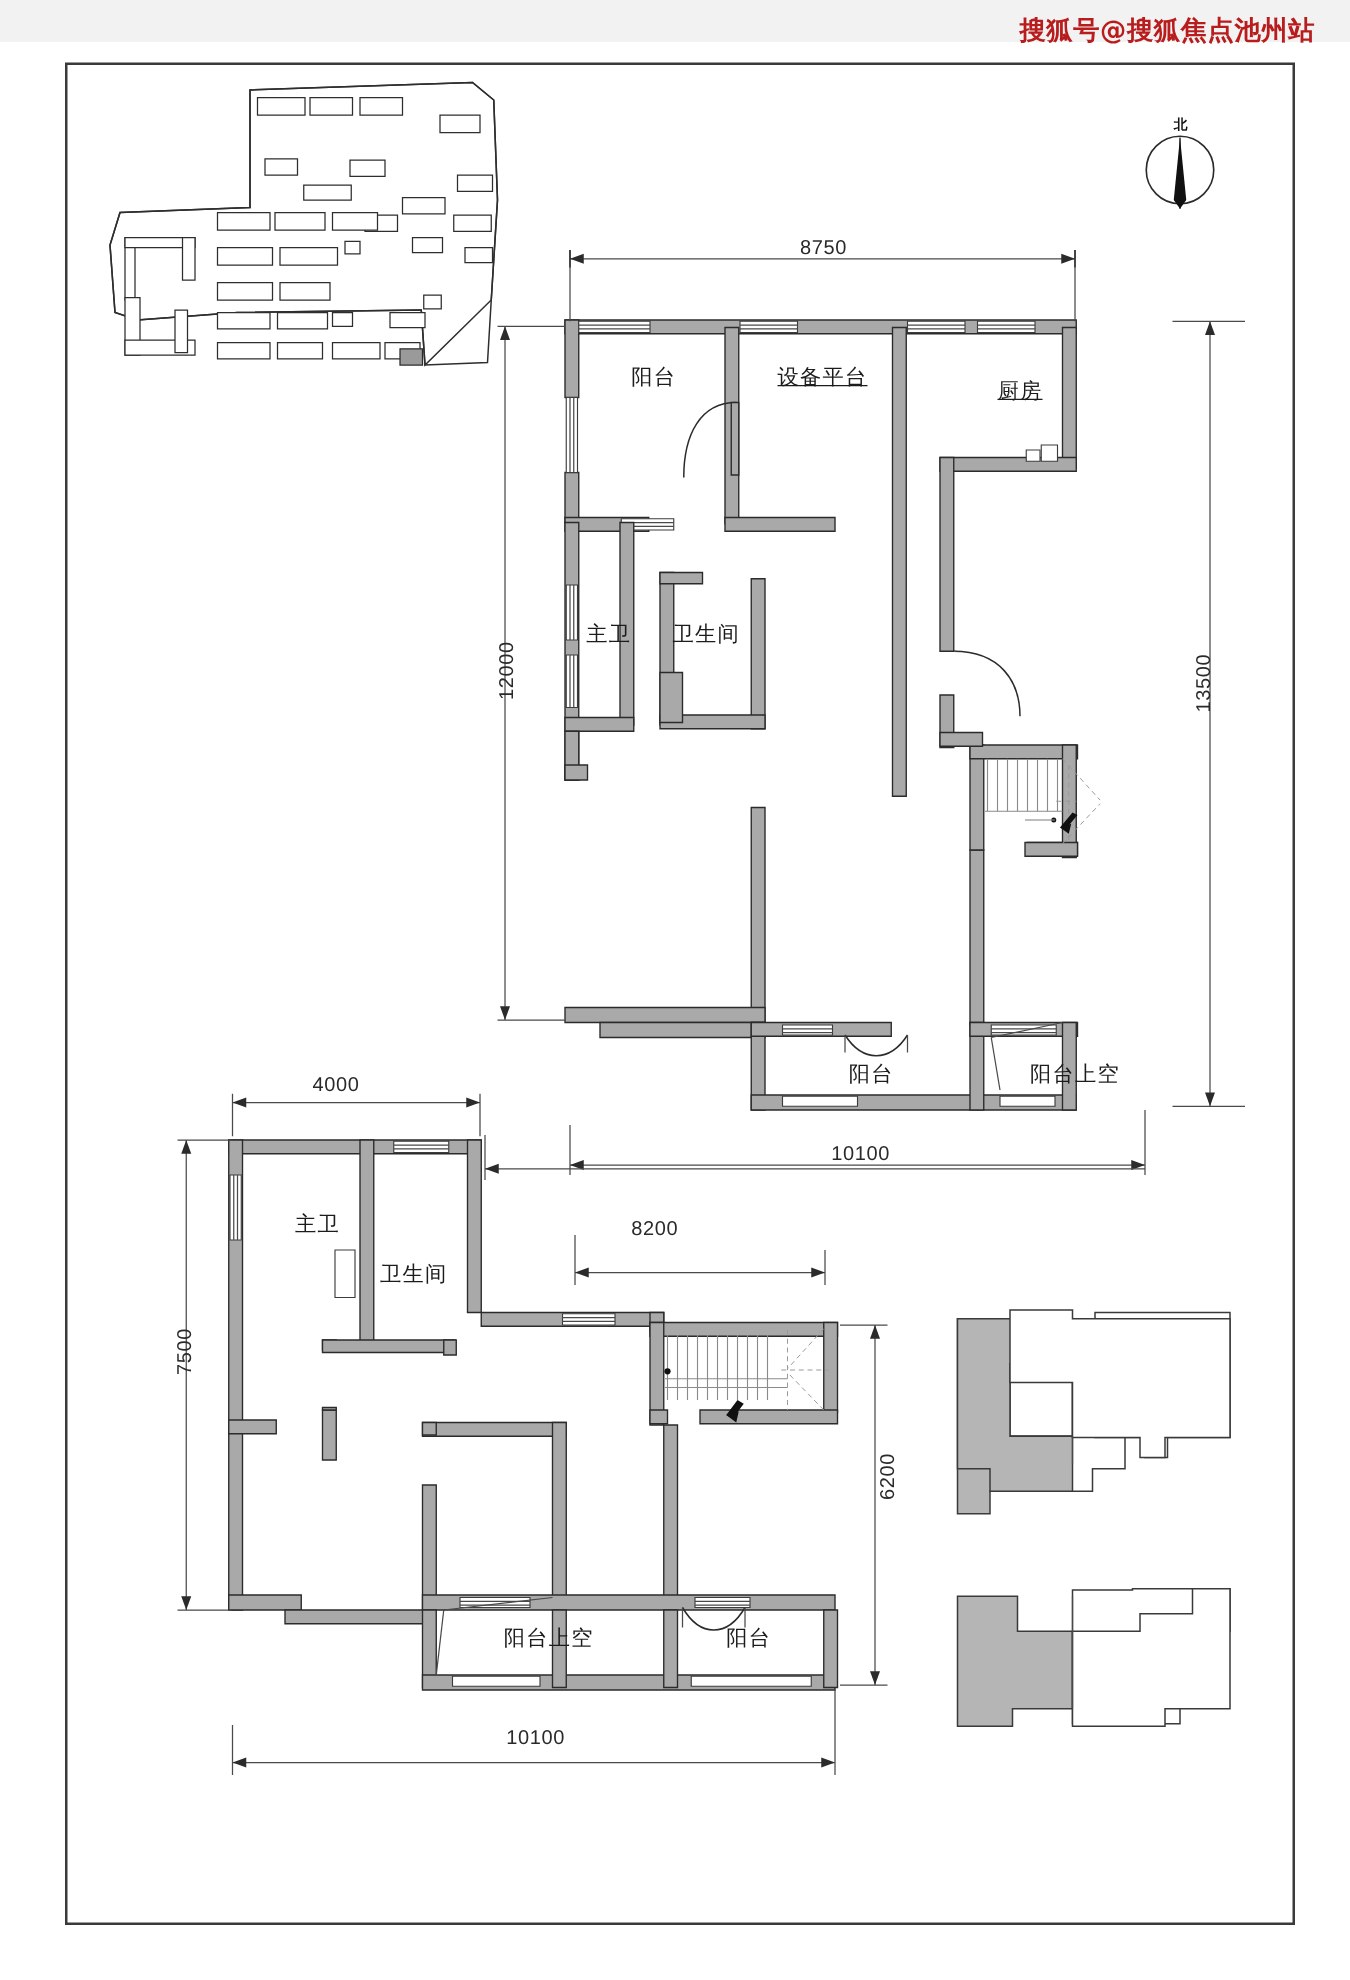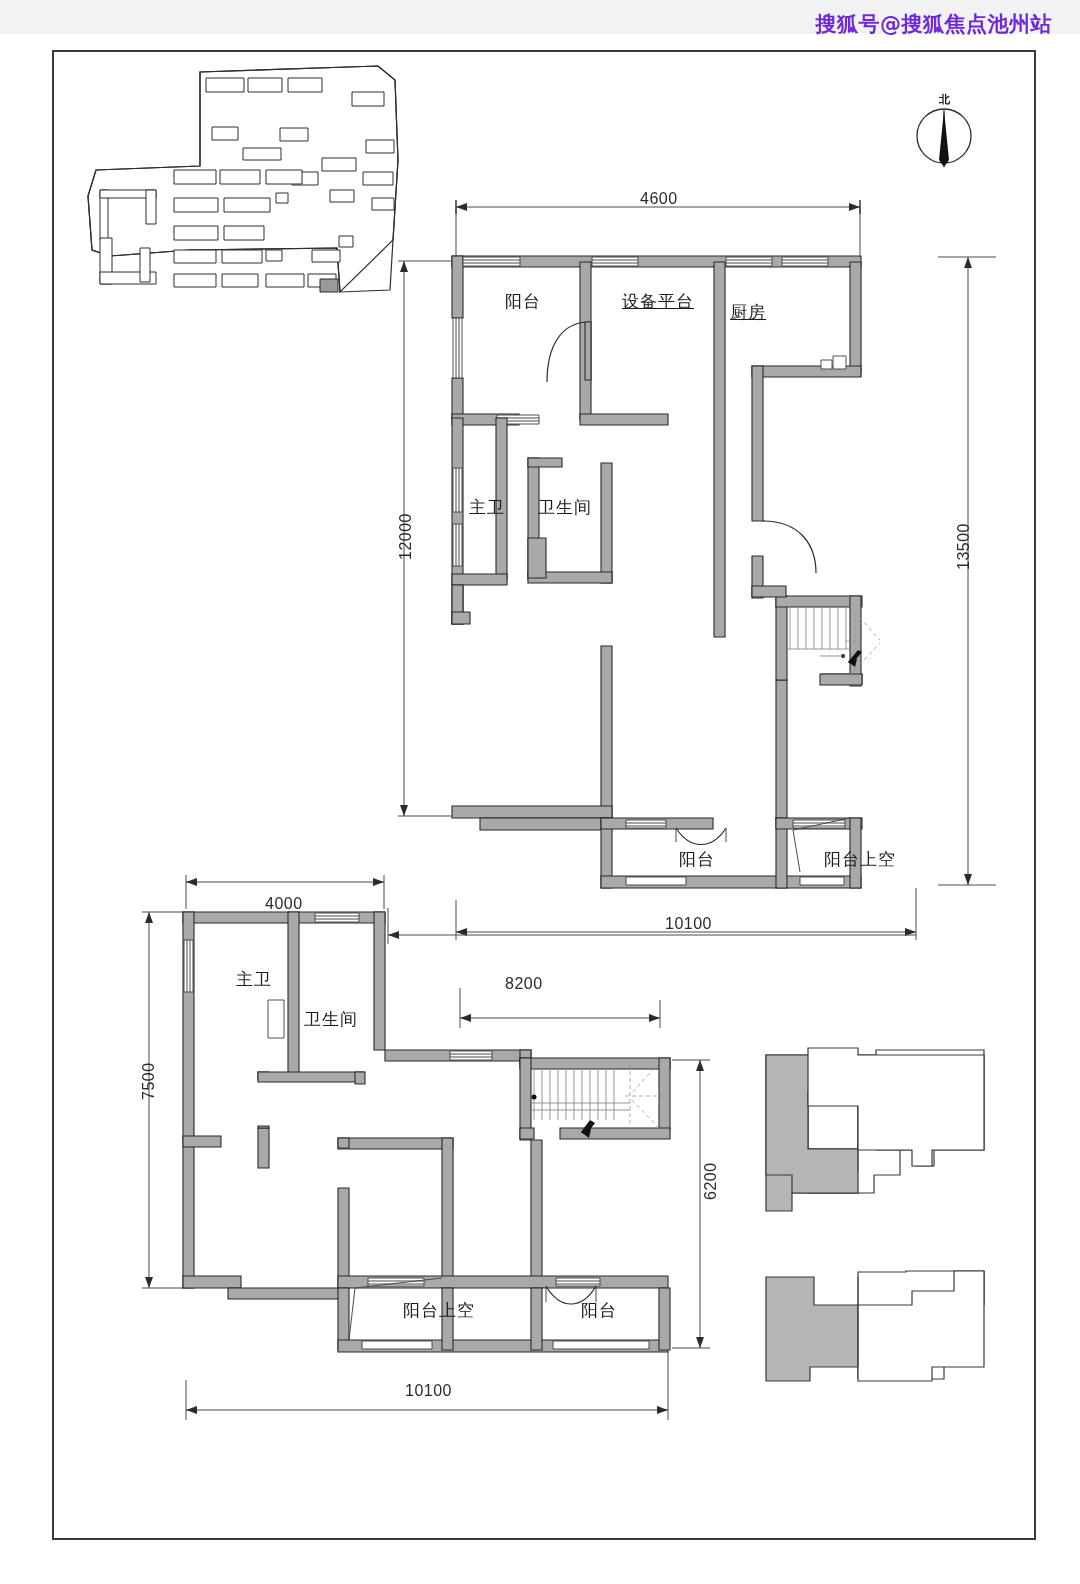--- a/index.html
+++ b/index.html
@@ -7,21 +7,21 @@
     width:1080px;height:1584px;position:relative;overflow:hidden;
     font-family:"Liberation Sans","DejaVu Sans",sans-serif;
     background:linear-gradient(to bottom,#f2f2f2 0px,#f2f2f2 34px,#ffffff 34px,#ffffff 100%);
   }
   #sheet-frame{
     position:absolute;left:52px;top:50px;width:984px;height:1490px;
     border:2px solid #3a3a3a;background:#ffffff;box-sizing:border-box;
   }
   #watermark{
     position:absolute;right:28px;top:10px;
-    font-size:21px;font-weight:bold;color:#6d28d9;
+    font-size:21px;font-weight:bold;color:#b91c1c;
     letter-spacing:0.5px;white-space:nowrap;
     font-family:"DejaVu Sans",sans-serif;
   }
   .stage{position:absolute;left:0;top:0;width:1080px;height:1584px;}
   svg.plan{position:absolute;left:0;top:0;}
   .wall{fill:#a9a9a9;stroke:#2b2b2b;stroke-width:1.1;}
   .thinline{fill:none;stroke:#4a4a4a;stroke-width:1;}
   .winline{fill:#ffffff;stroke:#3c3c3c;stroke-width:0.9;}
   .dimline{stroke:#4a4a4a;stroke-width:1;fill:none;}
   .dimtick{stroke:#2b2b2b;stroke-width:1.4;fill:none;}
@@ -375,36 +375,36 @@
 
 </svg>
 </div>
 
 <div class="stage">
 
   <div class="northchar" style="left:939px;top:92px;">北</div>
 
   <div class="roomlabel" style="left:505px;top:290px;">阳台</div>
   <div class="roomlabel" style="left:622px;top:290px;text-decoration:underline;">设备平台</div>
-  <div class="roomlabel" style="left:730px;top:301px;text-decoration:underline;">厨房</div>
+  <div class="roomlabel" style="left:798px;top:301px;text-decoration:underline;">厨房</div>
   <div class="roomlabel" style="left:469px;top:496px;">主卫</div>
   <div class="roomlabel" style="left:538px;top:496px;">卫生间</div>
   <div class="roomlabel" style="left:679px;top:848px;">阳台</div>
   <div class="roomlabel" style="left:824px;top:848px;">阳台上空</div>
 
-  <div class="dimtext" style="left:640px;top:190px;">4600</div>
+  <div class="dimtext" style="left:640px;top:190px;">8750</div>
   <div class="dimtext vert" style="left:397px;top:560px;">12000</div>
   <div class="dimtext vert" style="left:955px;top:570px;">13500</div>
   <div class="dimtext" style="left:665px;top:915px;">10100</div>
 
   <div class="roomlabel" style="left:236px;top:968px;">主卫</div>
   <div class="roomlabel" style="left:304px;top:1008px;">卫生间</div>
   <div class="roomlabel" style="left:403px;top:1299px;">阳台上空</div>
   <div class="roomlabel" style="left:581px;top:1299px;">阳台</div>
 
-  <div class="dimtext" style="left:265px;top:860px;margin-top:35px;">4000</div>
+  <div class="dimtext" style="left:250px;top:860px;">4000</div>
   <div class="dimtext" style="left:505px;top:975px;">8200</div>
   <div class="dimtext vert" style="left:140px;top:1100px;">7500</div>
   <div class="dimtext vert" style="left:702px;top:1200px;">6200</div>
   <div class="dimtext" style="left:405px;top:1382px;">10100</div>
   <div class="dimtext" style="left:665px;top:915px;opacity:0;">10100</div>
 
 </div>
 
 </body></html>

